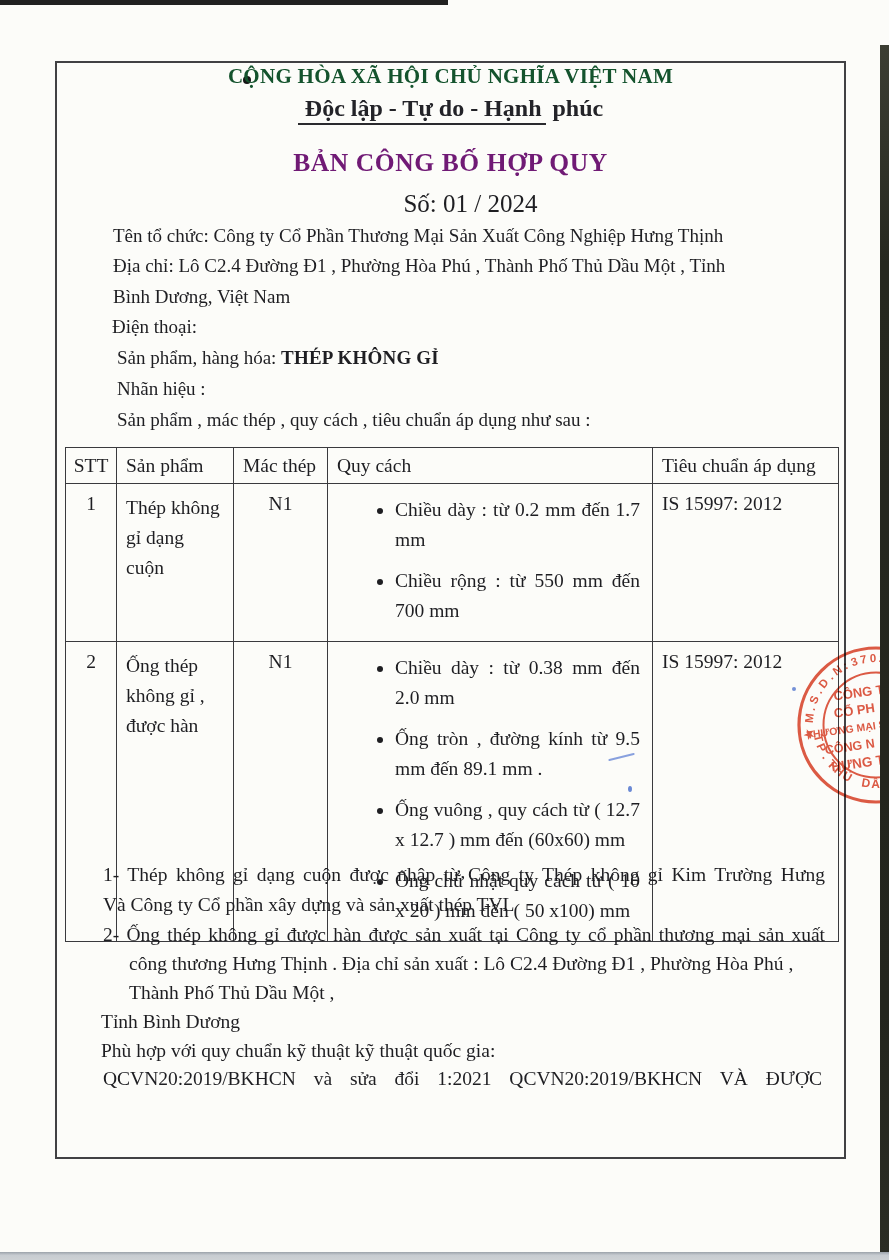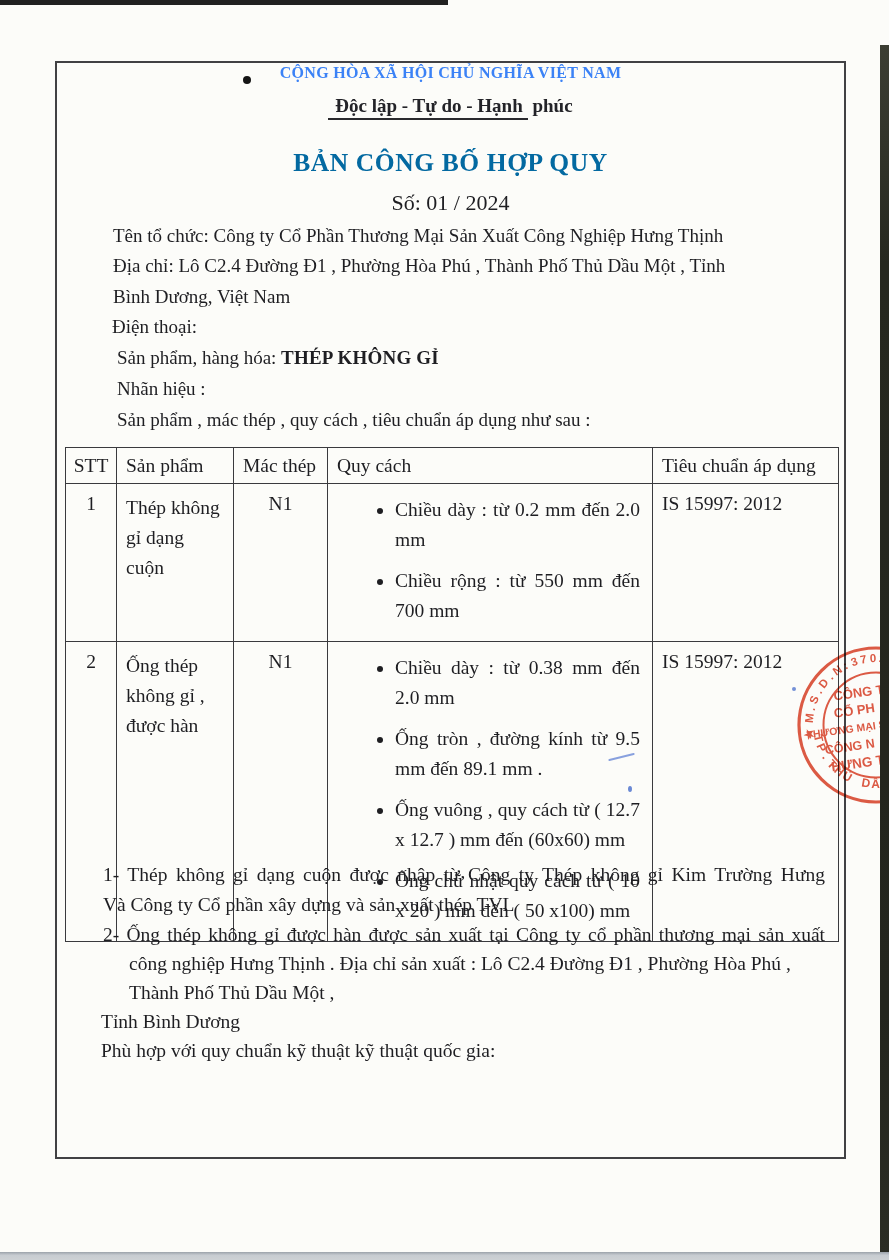--- a/index.html
+++ b/index.html
@@ -19,25 +19,25 @@
   .scan-bottom-band{left:0;top:1252px;width:889px;height:8px;
     background:linear-gradient(180deg,#9ba2a9 0%,#c7ccd1 40%,#cdd1d4 100%);z-index:31;}
   .ink-dot{left:243px;top:76px;width:8px;height:8px;border-radius:50%;background:#151515;}
   .blue-speck-1{left:628px;top:786px;width:4px;height:6px;border-radius:50%;background:#3a63c8;opacity:.75;}
   .blue-speck-2{left:792px;top:687px;width:4px;height:4px;border-radius:50%;background:#3a63c8;opacity:.7;}
   .blue-dash{left:608px;top:756px;width:27px;height:2px;background:#4a6fd0;opacity:.65;transform:rotate(-14deg);border-radius:2px;}
 
   .frame{left:55px;top:61px;width:791px;height:1098px;border:2px solid #414144;box-sizing:border-box;}
 
   .centered{left:55px;width:791px;text-align:center;}
-  .national-header{top:64px;font-size:16px;font-weight:bold;letter-spacing:.3px;color:#3b82f6;}
-  .motto{top:95px;font-size:19px;font-weight:bold;color:#232328;}
+  .national-header{top:64px;font-size:21px;font-weight:bold;letter-spacing:.3px;color:#14532d;}
+  .motto{top:95px;font-size:24px;font-weight:bold;color:#232328;}
   .motto .u{border-bottom:2.5px solid #2a2a2e;padding:0 5px 2px 7px;}
-  .doc-title{top:148px;font-size:25.5px;font-weight:bold;letter-spacing:.6px;color:#0369a1;}
-  .doc-number{top:190px;font-size:22px;}
+  .doc-title{top:148px;font-size:25.5px;font-weight:bold;letter-spacing:.6px;color:#701a75;}
+  .doc-number{top:190px;font-size:25px;margin-left:20px;}
 
   .bodyline{font-size:19px;line-height:27px;white-space:nowrap;}
   .org-line{left:113px;top:222px;}
   .addr-line1{left:113px;top:252px;}
   .addr-line2{left:113px;top:283px;}
   .phone-line{left:112px;top:313px;}
   .product-line{left:117px;top:344px;}
   .product-line b{font-weight:bold;letter-spacing:.2px;}
   .brand-line{left:117px;top:375px;}
   .intro-line{left:117px;top:406px;}
@@ -115,21 +115,21 @@
       <th>Mác thép</th>
       <th>Quy cách</th>
       <th>Tiêu chuẩn áp dụng</th>
     </tr>
     <tr style="height:103px">
       <td class="c">1</td>
       <td class="cell-just">Thép không gỉ dạng cuộn</td>
       <td class="c">N1</td>
       <td>
         <ul class="qc">
-          <li>Chiều dày : từ 0.2 mm đến 2.0 mm</li>
+          <li>Chiều dày : từ 0.2 mm đến 1.7 mm</li>
           <li>Chiều rộng : từ 550 mm đến 700 mm</li>
         </ul>
       </td>
       <td>IS 15997: 2012</td>
     </tr>
     <tr style="height:231px">
       <td class="c">2</td>
       <td class="cell-just">Ống thép không gỉ , được hàn</td>
       <td class="c">N1</td>
       <td>
@@ -141,24 +141,25 @@
         </ul>
       </td>
       <td>IS 15997: 2012</td>
     </tr>
   </tbody>
     </table>
 
   <div class="abs note jfull n1l1">1- Thép không gỉ dạng cuộn được nhập từ Công ty Thép không gỉ Kim Trường Hưng</div>
   <div class="abs note n1l2">Và Công ty Cổ phần xây dựng và sản xuất thép TVL</div>
   <div class="abs note jfull n2l1">2- Ống thép không gỉ được hàn được sản xuất tại Công ty cổ phần thương mại sản xuất</div>
-  <div class="abs note n2l2">công nghiệp Hưng Thịnh . Địa chỉ sản xuất : Lô C2.4 Đường Đ1 , Phường Hòa Phú ,</div>
+  <div class="abs note n2l2">công thương Hưng Thịnh . Địa chỉ sản xuất : Lô C2.4 Đường Đ1 , Phường Hòa Phú ,</div>
   <div class="abs note n2l3">Thành Phố Thủ Dầu Một ,</div>
   <div class="abs note prov">Tỉnh Bình Dương</div>
   <div class="abs note conf-intro">Phù hợp với quy chuẩn kỹ thuật kỹ thuật quốc gia:</div>
+  <div class="abs note jfull conf1">QCVN20:2019/BKHCN và sửa đổi 1:2021 QCVN20:2019/BKHCN VÀ ĐƯỢC</div>
 
   <svg class="abs stamp-svg" viewBox="0 0 210 200" xmlns="http://www.w3.org/2000/svg">
     <g id="stamp-root" stroke="none">
       <circle cx="100" cy="100" r="77" fill="none" stroke="#dc4e37" stroke-width="3.2"></circle>
       <circle cx="100" cy="100" r="52.5" fill="none" stroke="#dc4e37" stroke-width="2"></circle>
       <g id="stamp-arc-texts" fill="#dc4e37">
           <text font-size="11.5" text-anchor="middle" transform="translate(37.3 93.4) rotate(276.0)">M</text>
           <text font-size="11.5" text-anchor="middle" transform="translate(38.9 84.6) rotate(284.1)">.</text>
           <text font-size="11.5" text-anchor="middle" transform="translate(41.7 76.1) rotate(292.3)">S</text>
           <text font-size="11.5" text-anchor="middle" transform="translate(45.7 68.1) rotate(300.4)">.</text>

